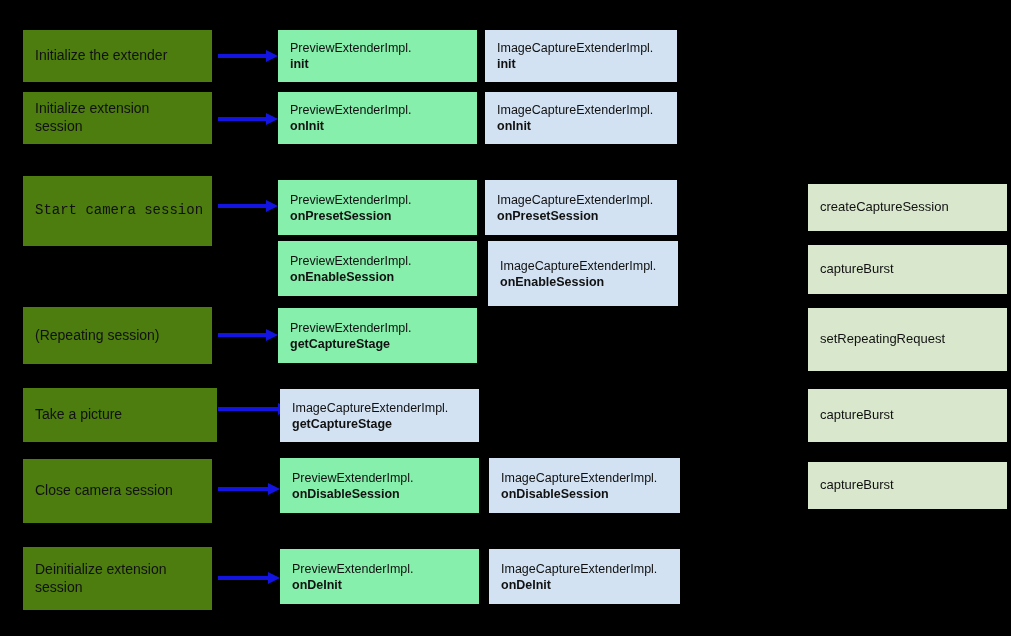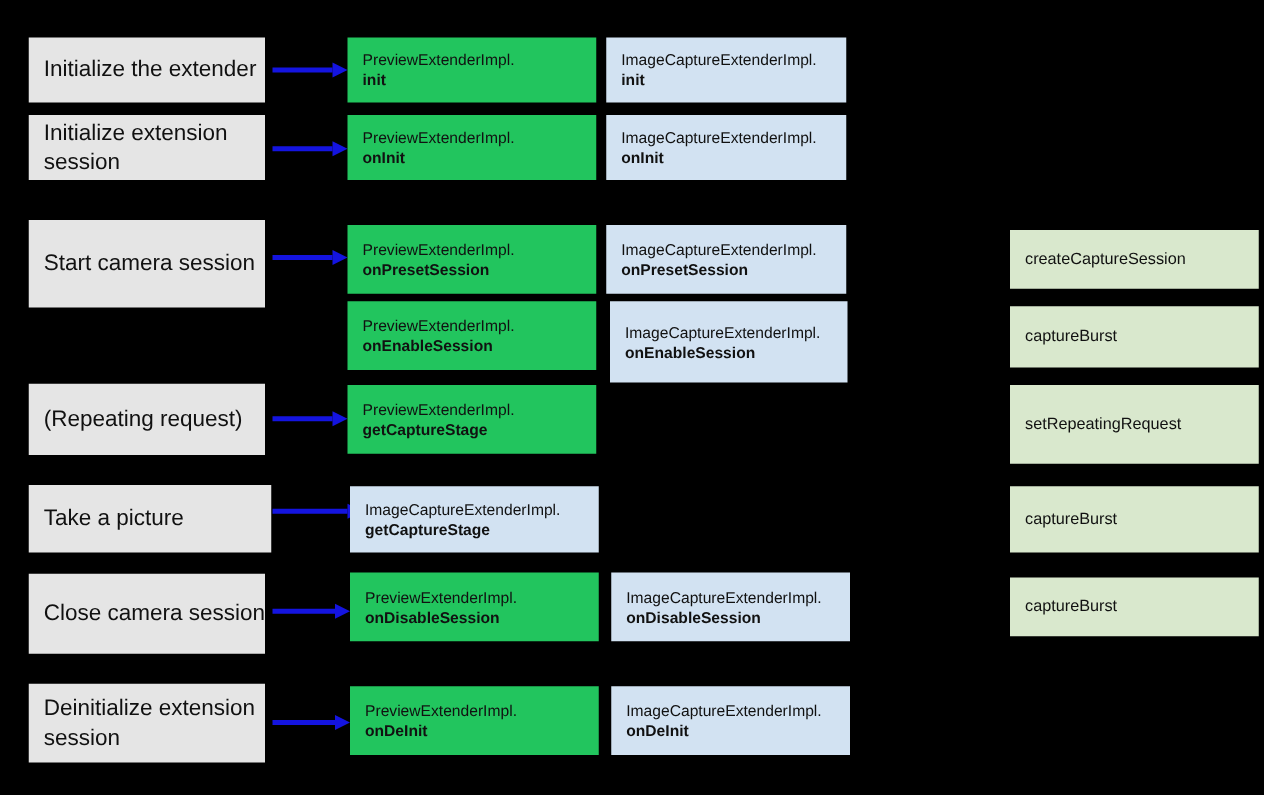--- a/index.html
+++ b/index.html
@@ -22,26 +22,26 @@
     position: absolute;
     box-sizing: border-box;
     display: flex;
     flex-direction: column;
     justify-content: center;
     color: #111111;
     line-height: 1.28;
     overflow: hidden;
   }
   .box-stage {
-    background: #e5e5e5;
+    background: #4d7c0f;
     padding: 0 12px;
-    font-size: 18px;
+    font-size: 14px;
   }
   .box-preview {
-    background: #22c55e;
+    background: #86efac;
     padding: 0 12px;
     font-size: 12.5px;
   }
   .box-imagecapture {
     background: #d2e2f2;
     padding: 16px 12px;
     font-size: 12.5px;
   }
   .box-camera2 {
     background: #d9e8cd;
@@ -91,26 +91,26 @@
 
   <div class="box box-stage" style="left:23px; top:30px; width:189px; height:52px;">
     <span class="stage-line">Initialize the extender</span>
   </div>
 
   <div class="box box-stage" style="left:23px; top:92px; width:189px; height:52px;">
     <span class="stage-line">Initialize extension</span>
     <span class="stage-line">session</span>
   </div>
 
-  <div class="box box-stage" style="left:23px; top:176px; width:189px; height:70px;">
+  <div class="box box-stage" style="left:23px; top:176px; width:189px; height:70px;font-family:Liberation Mono, monospace;">
     <span class="stage-line">Start camera session</span>
   </div>
 
   <div class="box box-stage" style="left:23px; top:307px; width:189px; height:57px;">
-    <span class="stage-line">(Repeating request)</span>
+    <span class="stage-line">(Repeating session)</span>
   </div>
 
   <div class="box box-stage" style="left:23px; top:388px; width:194px; height:54px;">
     <span class="stage-line">Take a picture</span>
   </div>
 
   <div class="box box-stage" style="left:23px; top:459px; width:189px; height:64px;">
     <span class="stage-line">Close camera session</span>
   </div>
 

